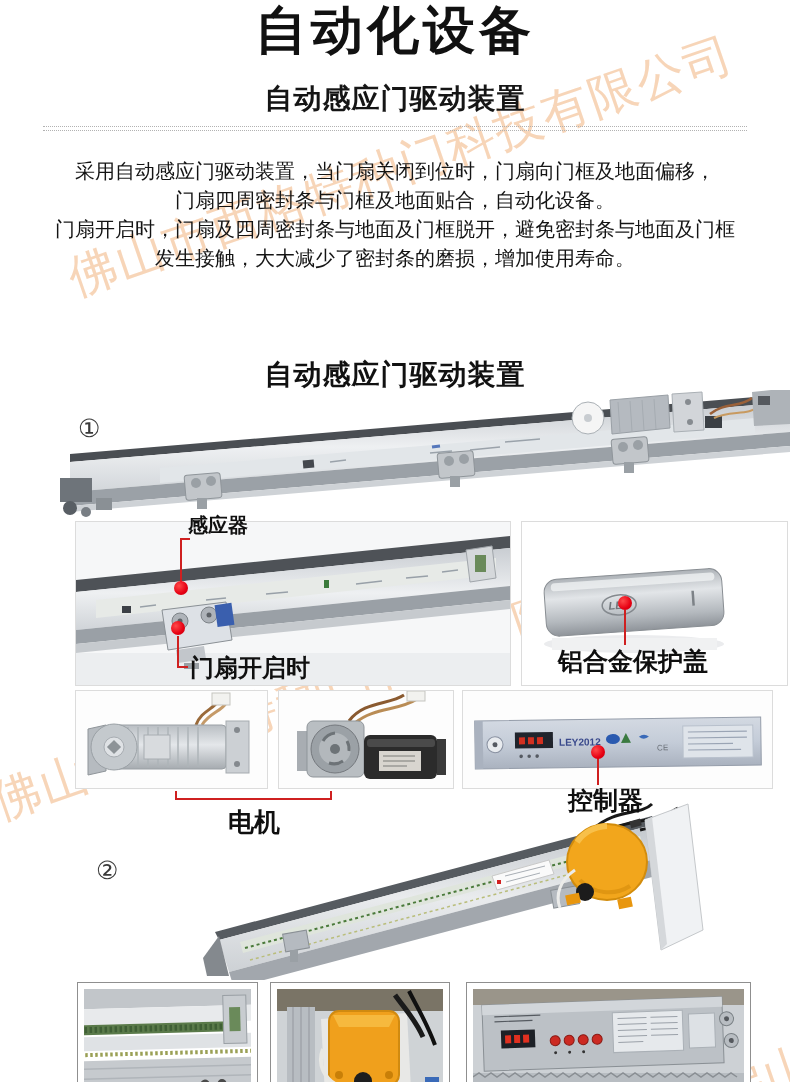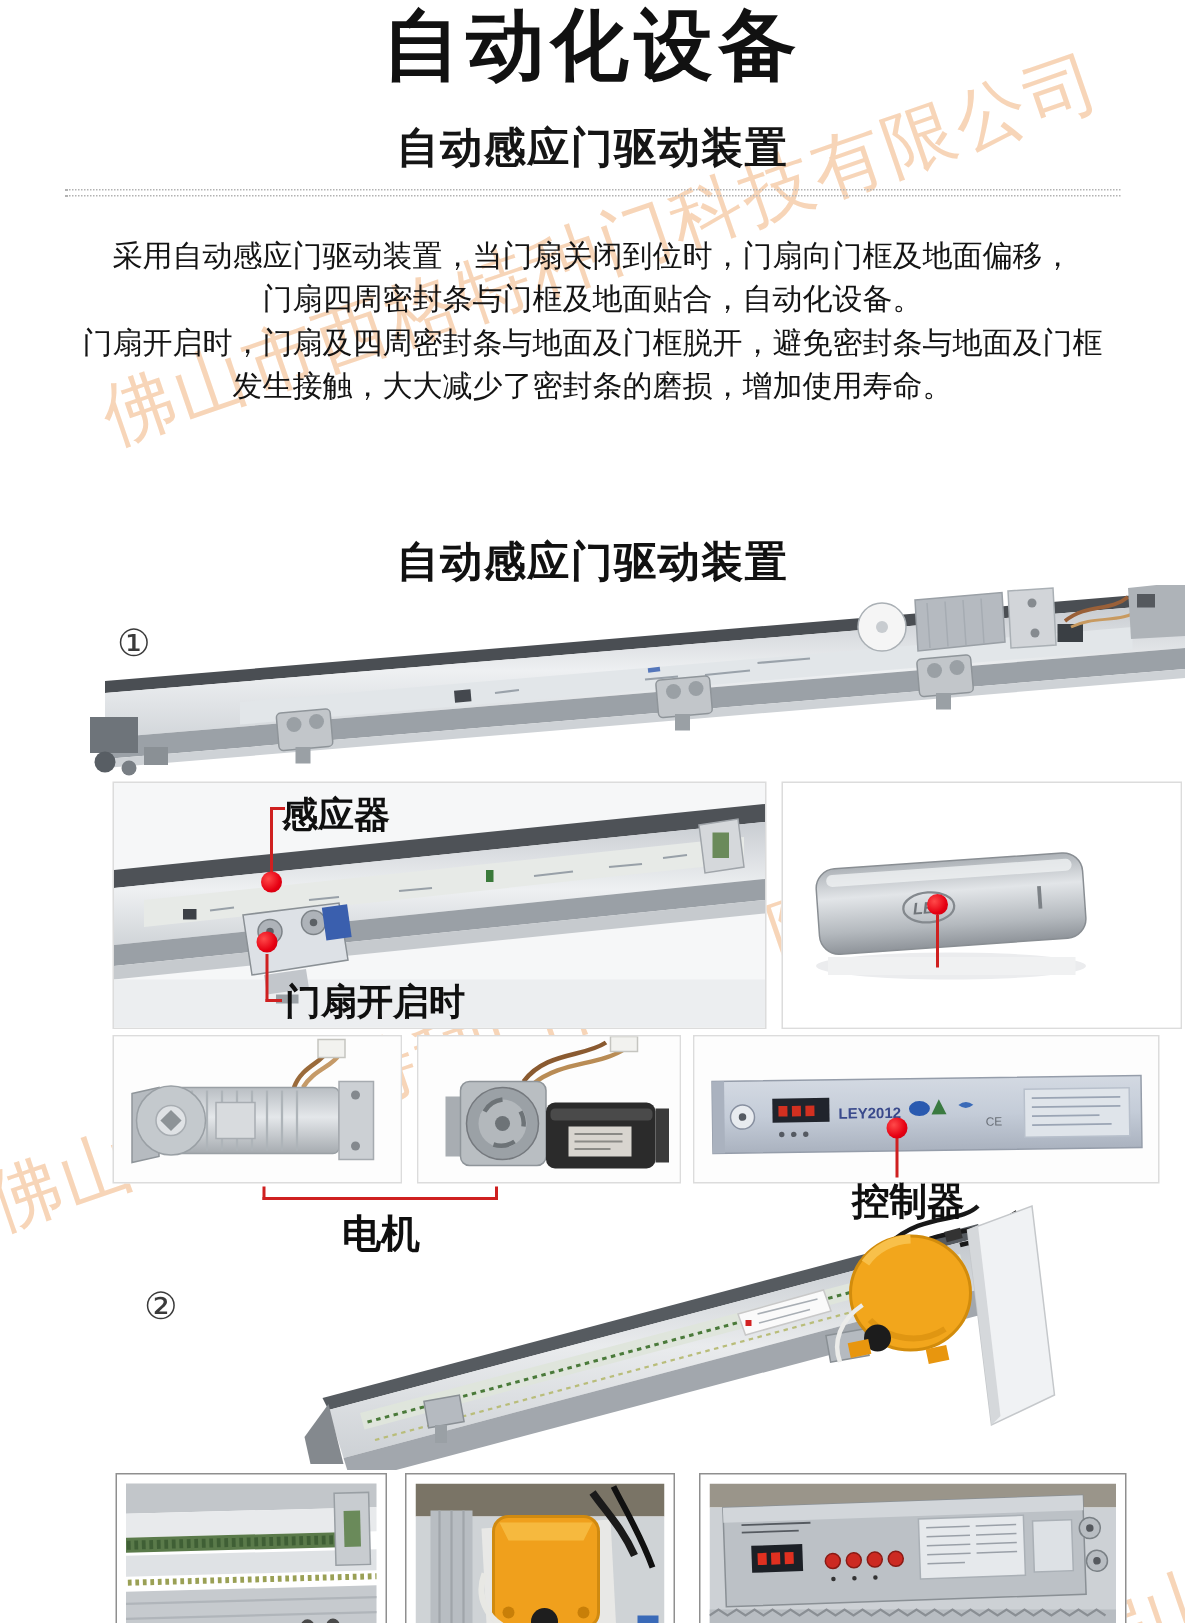--- a/index.html
+++ b/index.html
@@ -25,21 +25,21 @@
                  font-size:28px;font-weight:700;letter-spacing:1px;color:#111;z-index:2;}
   .fig-num{position:absolute;font-size:25px;color:#3a3a3a;z-index:3;}
   .fig1-num{left:78px;top:414px;}
   .fig2-num{left:96px;top:856px;}
   svg{display:block;}
   .fig-svg{position:absolute;left:0;z-index:2;}
   .photo-box{position:absolute;background:#fff;border:1px solid #dcdcdc;z-index:2;}
   .photo-box-b{position:absolute;background:#fff;border:1px solid #8f8f8f;padding:6px;z-index:2;}
   
   .callout-label{position:absolute;font-weight:700;color:#0f0f0f;z-index:5;white-space:nowrap;}
-  .lbl-sensor{left:188px;top:527px;font-size:24px;}
+  .lbl-sensor{left:188px;top:512px;font-size:20px;}
   .lbl-hanger{left:190px;top:652px;font-size:24px;}
   .lbl-cover{left:558px;top:645px;font-size:25px;}
   .lbl-motor{left:228px;top:805px;font-size:26px;text-align:center;}
   .lbl-controller{left:568px;top:784px;font-size:25px;}
   .dot{position:absolute;width:14px;height:14px;border-radius:50%;
        background:radial-gradient(circle at 35% 35%, #ff4a4a, #e60012 60%, #c00010);z-index:5;}
   .cline{position:absolute;background:#cf2020;z-index:4;}
 </style>
 </head>
 <body>
@@ -448,16 +448,17 @@
 
   <div class="cline" style="left:175px;top:791px;width:2px;height:9px;"></div>
   <div class="cline" style="left:175px;top:798px;width:157px;height:2px;"></div>
   <div class="cline" style="left:330px;top:791px;width:2px;height:9px;"></div>
 
   <div class="dot" style="left:591px;top:745px;"></div>
   <div class="cline" style="left:597px;top:758px;width:2px;height:27px;"></div>
 
   <div class="callout-label lbl-sensor">感应器</div>
   <div class="callout-label lbl-hanger">门扇开启时</div>
+  <div class="callout-label lbl-cover">铝合金保护盖</div>
   <div class="callout-label lbl-motor">电机</div>
   <div class="callout-label lbl-controller">控制器</div>
 
 </div>
 
 </body></html>

